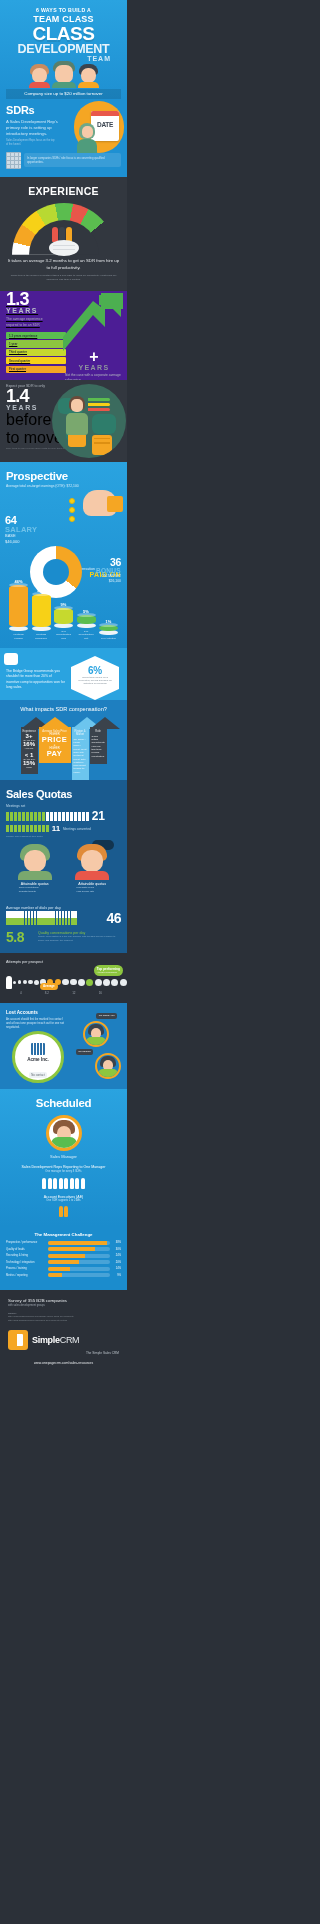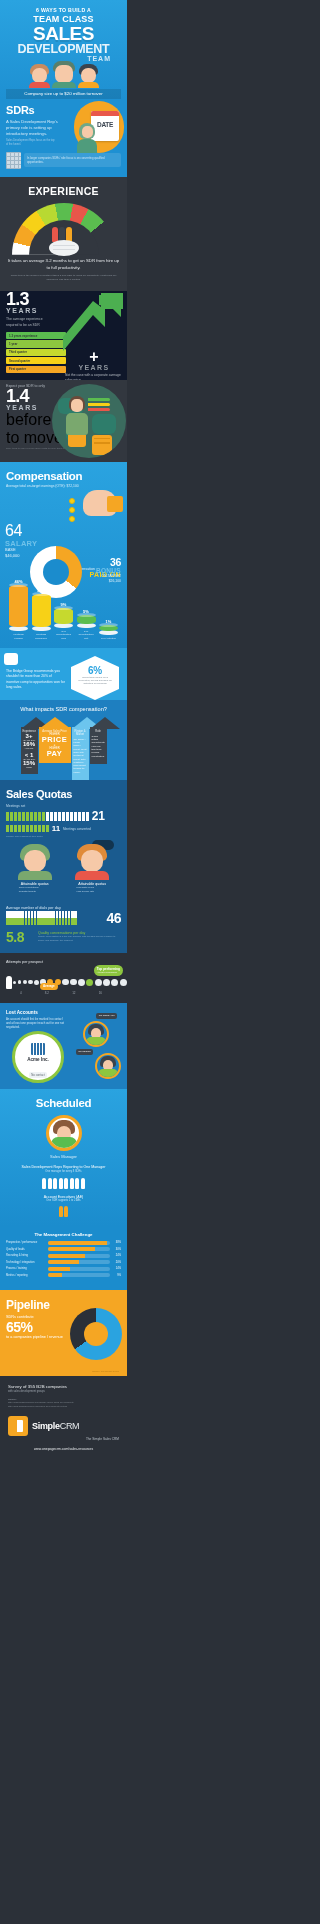--- a/index.html
+++ b/index.html
@@ -61,21 +61,21 @@
     clip-path: inset(0 0 50% 0); }
   .gaugeRing::after { content: ""; position: absolute; left: 17px; top: 17px; width: 70px; height: 70px; border-radius: 50%; background: #32373f; }
   .gaugeHub { position: absolute; left: 37px; bottom: -3px; width: 30px; height: 16px; background: #f0f2f3; border-radius: 15px/8px; }
   .gaugeHub i { position: absolute; left: 4px; right: 4px; top: 5px; height: 1px; background: #d6dadd; display: block;}
   .gaugePeople { position: absolute; left: 40px; bottom: 11px; display: flex; gap: 1px; }
   .gaugePeople span { width: 6px; height: 15px; border-radius: 3px 3px 1px 1px; display:block; }
   .exp .cap { font-size: 4.3px; color: #e4e7ea; line-height: 1.6; margin-top: 5px; }
   .exp .tiny { font-size: 2.5px; color: #8c949d; line-height: 1.5; margin-top: 3px; }
 
   
-  .yrs { background: #0f172a; padding: 0 6px 6px; position: relative; }
+  .yrs { background: #4c1d95; padding: 0 6px 6px; position: relative; text-decoration: underline; }
   .bigNum { font-size: 18px; font-weight: bold; color: #fff; line-height: .9; letter-spacing: -.8px; }
   .bigLbl { font-size: 7px; font-weight: bold; color: #b9c0c8; letter-spacing: 1.6px; line-height: 1; }
   .yrs .desc { font-size: 3.4px; color: #aeb5bd; line-height: 1.6; margin-top: 3px; width: 48px; }
   .arrowUp { position: absolute; right: 4px; top: 2px; width: 60px; height: 62px; }
   .arrowUp svg { width: 100%; height: 100%; }
   .bars { margin-top: 4px; width: 60px; }
   .bars .b { font-size: 2.9px; color: #2f3a33; padding: 1.6px 3px; margin-bottom: 1.2px; border-radius: 1px; font-weight: bold; }
   .plusBlock { position: absolute; right: 4px; top: 60px; width: 58px; text-align: center; }
   .plusBlock .pl { font-size: 16px; color: #fff; font-weight: bold; line-height: .8; }
   .plusBlock .pb { font-size: 7px; font-weight: bold; color: #8e959d; letter-spacing: 1.4px; }
@@ -99,21 +99,21 @@
   
   .comp { background: linear-gradient(180deg,#2aa3e0,#1b8ccd); padding: 8px 6px 8px; position: relative; }
   .comp h2 { font-size: 11.5px; color: #fff; font-weight: bold; letter-spacing: -.3px; }
   .comp .sub { font-size: 3.4px; color: #d3ecfa; line-height: 1.5; margin-top: 2px; }
   .hand { position: absolute; right: 4px; top: 24px; width: 64px; height: 40px; }
   .hand .palm { position: absolute; right: 6px; top: 4px; width: 34px; height: 26px; background: #f6c9a8; border-radius: 14px 14px 8px 8px; }
   .hand .cuff { position: absolute; right: 0; top: 10px; width: 16px; height: 16px; background: #f5a623; border-radius: 2px; }
   .coins { position: absolute; left: 10px; top: 12px; }
   .coins i { display: block; width: 6px; height: 6px; background: #f7d117; border-radius: 50%; border: .8px solid #e0b310; margin-bottom: 3px; }
   .pct64 { position: absolute; left: 5px; top: 52px; }
-  .pct64 .n { font-size: 16px; font-weight: normal; color: #fff; letter-spacing: -.4px; margin-top: 8px; }
+  .pct64 .n { font-size: 11px; font-weight: bold; color: #fff; letter-spacing: -.4px; }
   .pct64 .w { font-size: 7.5px; font-weight: bold; color: #6fc2ea; letter-spacing: .3px; line-height: 1; }
   .pct64 .s { font-size: 4px; color: #dff0fb; line-height: 1.4; }
   .pct36 { position: absolute; right: 6px; top: 94px; text-align: right; }
   .pct36 .n { font-size: 10.5px; font-weight: bold; color: #fff; letter-spacing: -.3px; }
   .pct36 .w { font-size: 6.5px; font-weight: bold; color: #6fc2ea; letter-spacing: .3px; line-height: 1; }
   .pct36 .s { font-size: 3.4px; color: #dff0fb; line-height: 1.4; }
   .pie { position: absolute; left: 30px; top: 84px; width: 52px; height: 52px; border-radius: 50%;
          background: conic-gradient(#f5a623 0 36%, #ffffff 36% 100%); }
   .pie::after { content:""; position:absolute; inset: 13px; background: #1b8ccd; border-radius: 50%; }
   .comp .share { font-size: 3.6px; color: #dff0fb; text-align: center; margin-top: 78px; }
@@ -274,21 +274,21 @@
   .foot .url { font-size: 3.4px; color: #e6e9ec; text-align: center; margin-top: 6px; }
 </style>
 </head>
 <body>
 
 <div class="page">
 
   <section class="sec hero">
     <div class="l1">6 WAYS TO BUILD A</div>
     <div class="l2">TEAM CLASS</div>
-    <div class="l3">SALES</div>
+    <div class="l3">CLASS</div>
     <div class="l4">DEVELOPMENT</div>
     <div class="l5">TEAM</div>
     <div class="heads">
       <div class="head">
         <span class="hair" style="background:#c98b5e"></span>
           <span class="face"></span>
           <span class="body" style="background:#e8574a"></span>
       </div>
       <div class="head" style="width:24px;height:27px">
         <span class="hair" style="background:#5a7f6b"></span>
@@ -391,21 +391,21 @@
       </div>
     </div>
     <div class="kick">Expect your SDR to only</div>
     <div class="bigNum">1.4</div>
     <div class="bigLbl">YEARS</div>
     <div class="desc">before reaching to move on</div>
     <div class="desc" style="font-size:2.5px;color:#767d85">They tend to offer a clear career path to keep them longer.</div>
   </section>
 
   <section class="sec comp">
-    <h2>Compensation</h2>
+    <h2>Prospective</h2>
     <div class="sub">Average total on-target earnings (OTE): $72,100</div>
     <div class="hand">
       <div class="coins">
           <i></i>
           <i></i>
           <i></i>
         </div>
       <div class="palm"></div>
         <div class="cuff"></div>
     </div>
@@ -778,28 +778,20 @@
     </div>
     <div class="row">
       <div class="nm">Metrics / reporting</div>
       <div class="track">
           <div class="fill" style="width:22%"></div>
         </div>
       <div class="pv"><span>9</span>%</div>
     </div>
   </section>
 
-  <section class="sec pipe">
-    <h2>Pipeline</h2>
-    <div class="l1">SDRs contribute</div>
-    <div class="n">65%</div>
-    <div class="l2">to a companies pipeline / revenue</div>
-    <div class="donut"></div>
-    <div class="src">Source: The Bridge Group</div>
-  </section>
 
   <footer class="sec foot">
     <div class="s1">Survey of 355 B2B companies</div>
     <div class="s2">with sales development groups</div>
     <div class="s3">Source:</div>
     <div class="lnk">http://www.bridgegroupinc.com/bridge-group-sales-development/</div>
     <div class="lnk">http://blog.bridgegroupinc.com/sales-development-metrics</div>
     <div class="brand">
       <div class="mark"></div>
       <div class="nm"><span>Simple</span><em>CRM</em></div>

